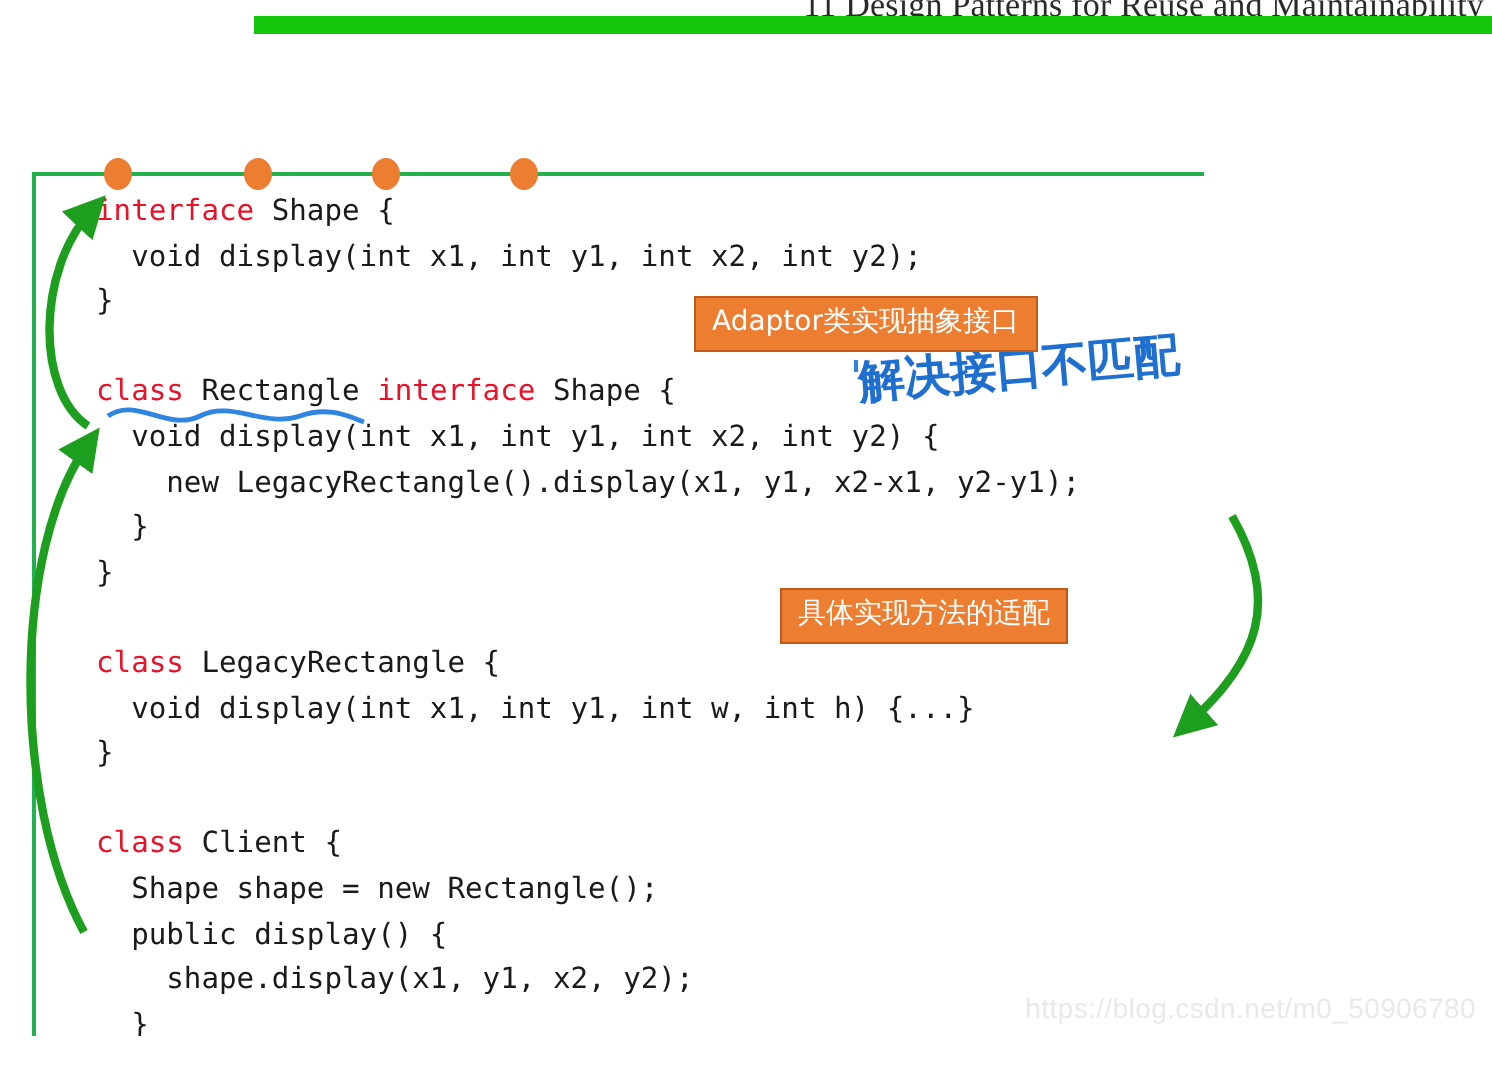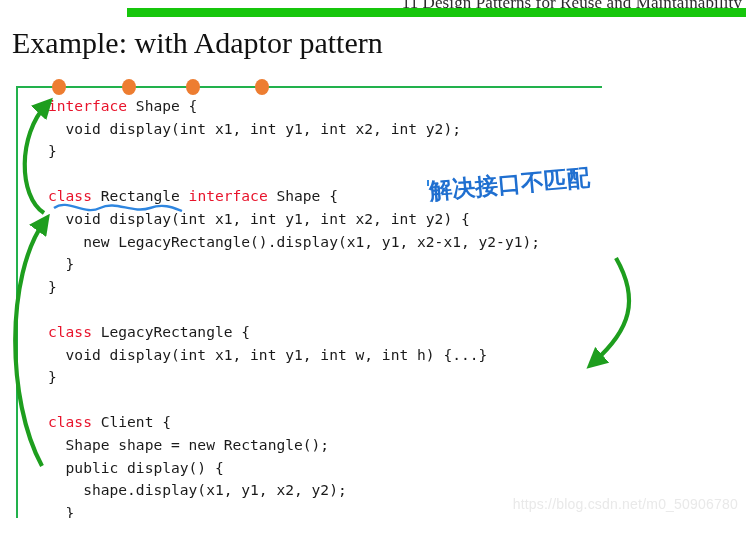--- a/index.html
+++ b/index.html
@@ -150,21 +150,20 @@
   }
 </style>
 </head>
 <body>
 
 <div id="slide">
 
   <div class="header-text">11 Design Patterns for Reuse and Maintainability</div>
   <div class="header-bar"></div>
 
-  <div class="slide-title">Example: with Adaptor pattern</div>
 
   <div class="divider-rule"></div>
   <div class="dot" style="left:52px;"></div>
   <div class="dot" style="left:122px;"></div>
   <div class="dot" style="left:186px;"></div>
   <div class="dot" style="left:255px;"></div>
 
   <div class="code-frame"></div>
 
   <div class="code"><span class="kw">interface</span> Shape {
@@ -201,16 +200,18 @@
 
     <path d="M616,258 C640,300 630,330 594,362" stroke="#1E9E1E" stroke-width="4.2" fill="none" marker-end="url(#arrowhead-green)"></path>
 
     <path d="M54,208 C68,198 84,216 100,208 C116,200 132,214 150,208 C164,203 174,208 182,211" stroke="#2E86E0" stroke-width="2.4" fill="none"></path>
 
     <path d="M428,180 L428,186" stroke="#2E86E0" stroke-width="2" fill="none"></path>
   </svg>
 
   <div class="handwriting">解决接口不匹配</div>
 
+  <div class="callout" id="callout-1">Adaptor类实现抽象接口</div>
+  <div class="callout" id="callout-2">具体实现方法的适配</div>
 
   <div class="watermark">https://blog.csdn.net/m0_50906780</div>
 
 </div>
 
 </body></html>

